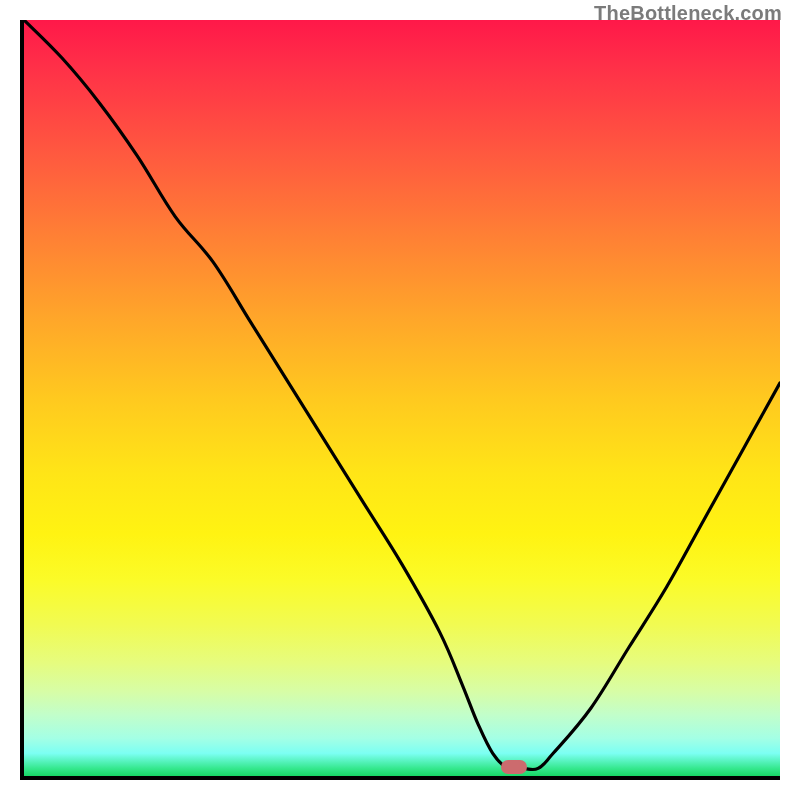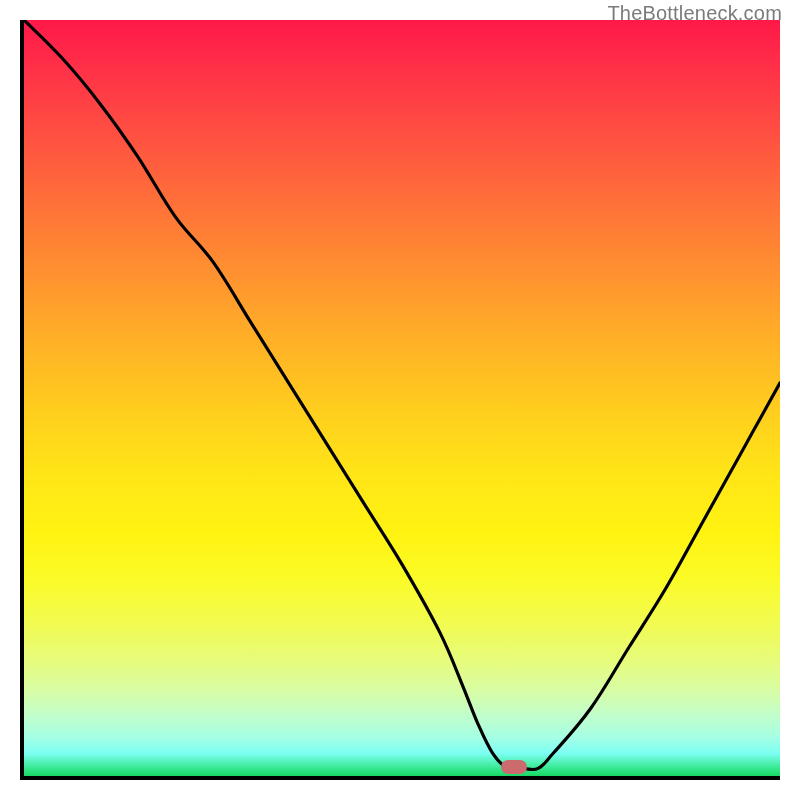--- a/index.html
+++ b/index.html
@@ -60,21 +60,21 @@
     position: absolute;
     height: 14px;
     border-radius: 7px;
     background: #cc6b6e;
   }
   .watermark {
     position: absolute;
     top: 2px;
     right: 18px;
     font-size: 20px;
-    font-weight: 400;
+    font-weight: 700;
     color: #7b7b7b;
     letter-spacing: 0.2px;
   }
 </style>
 </head>
 <body>
 
 <div class="chart-container">
 
   <div class="watermark">TheBottleneck.com</div>

